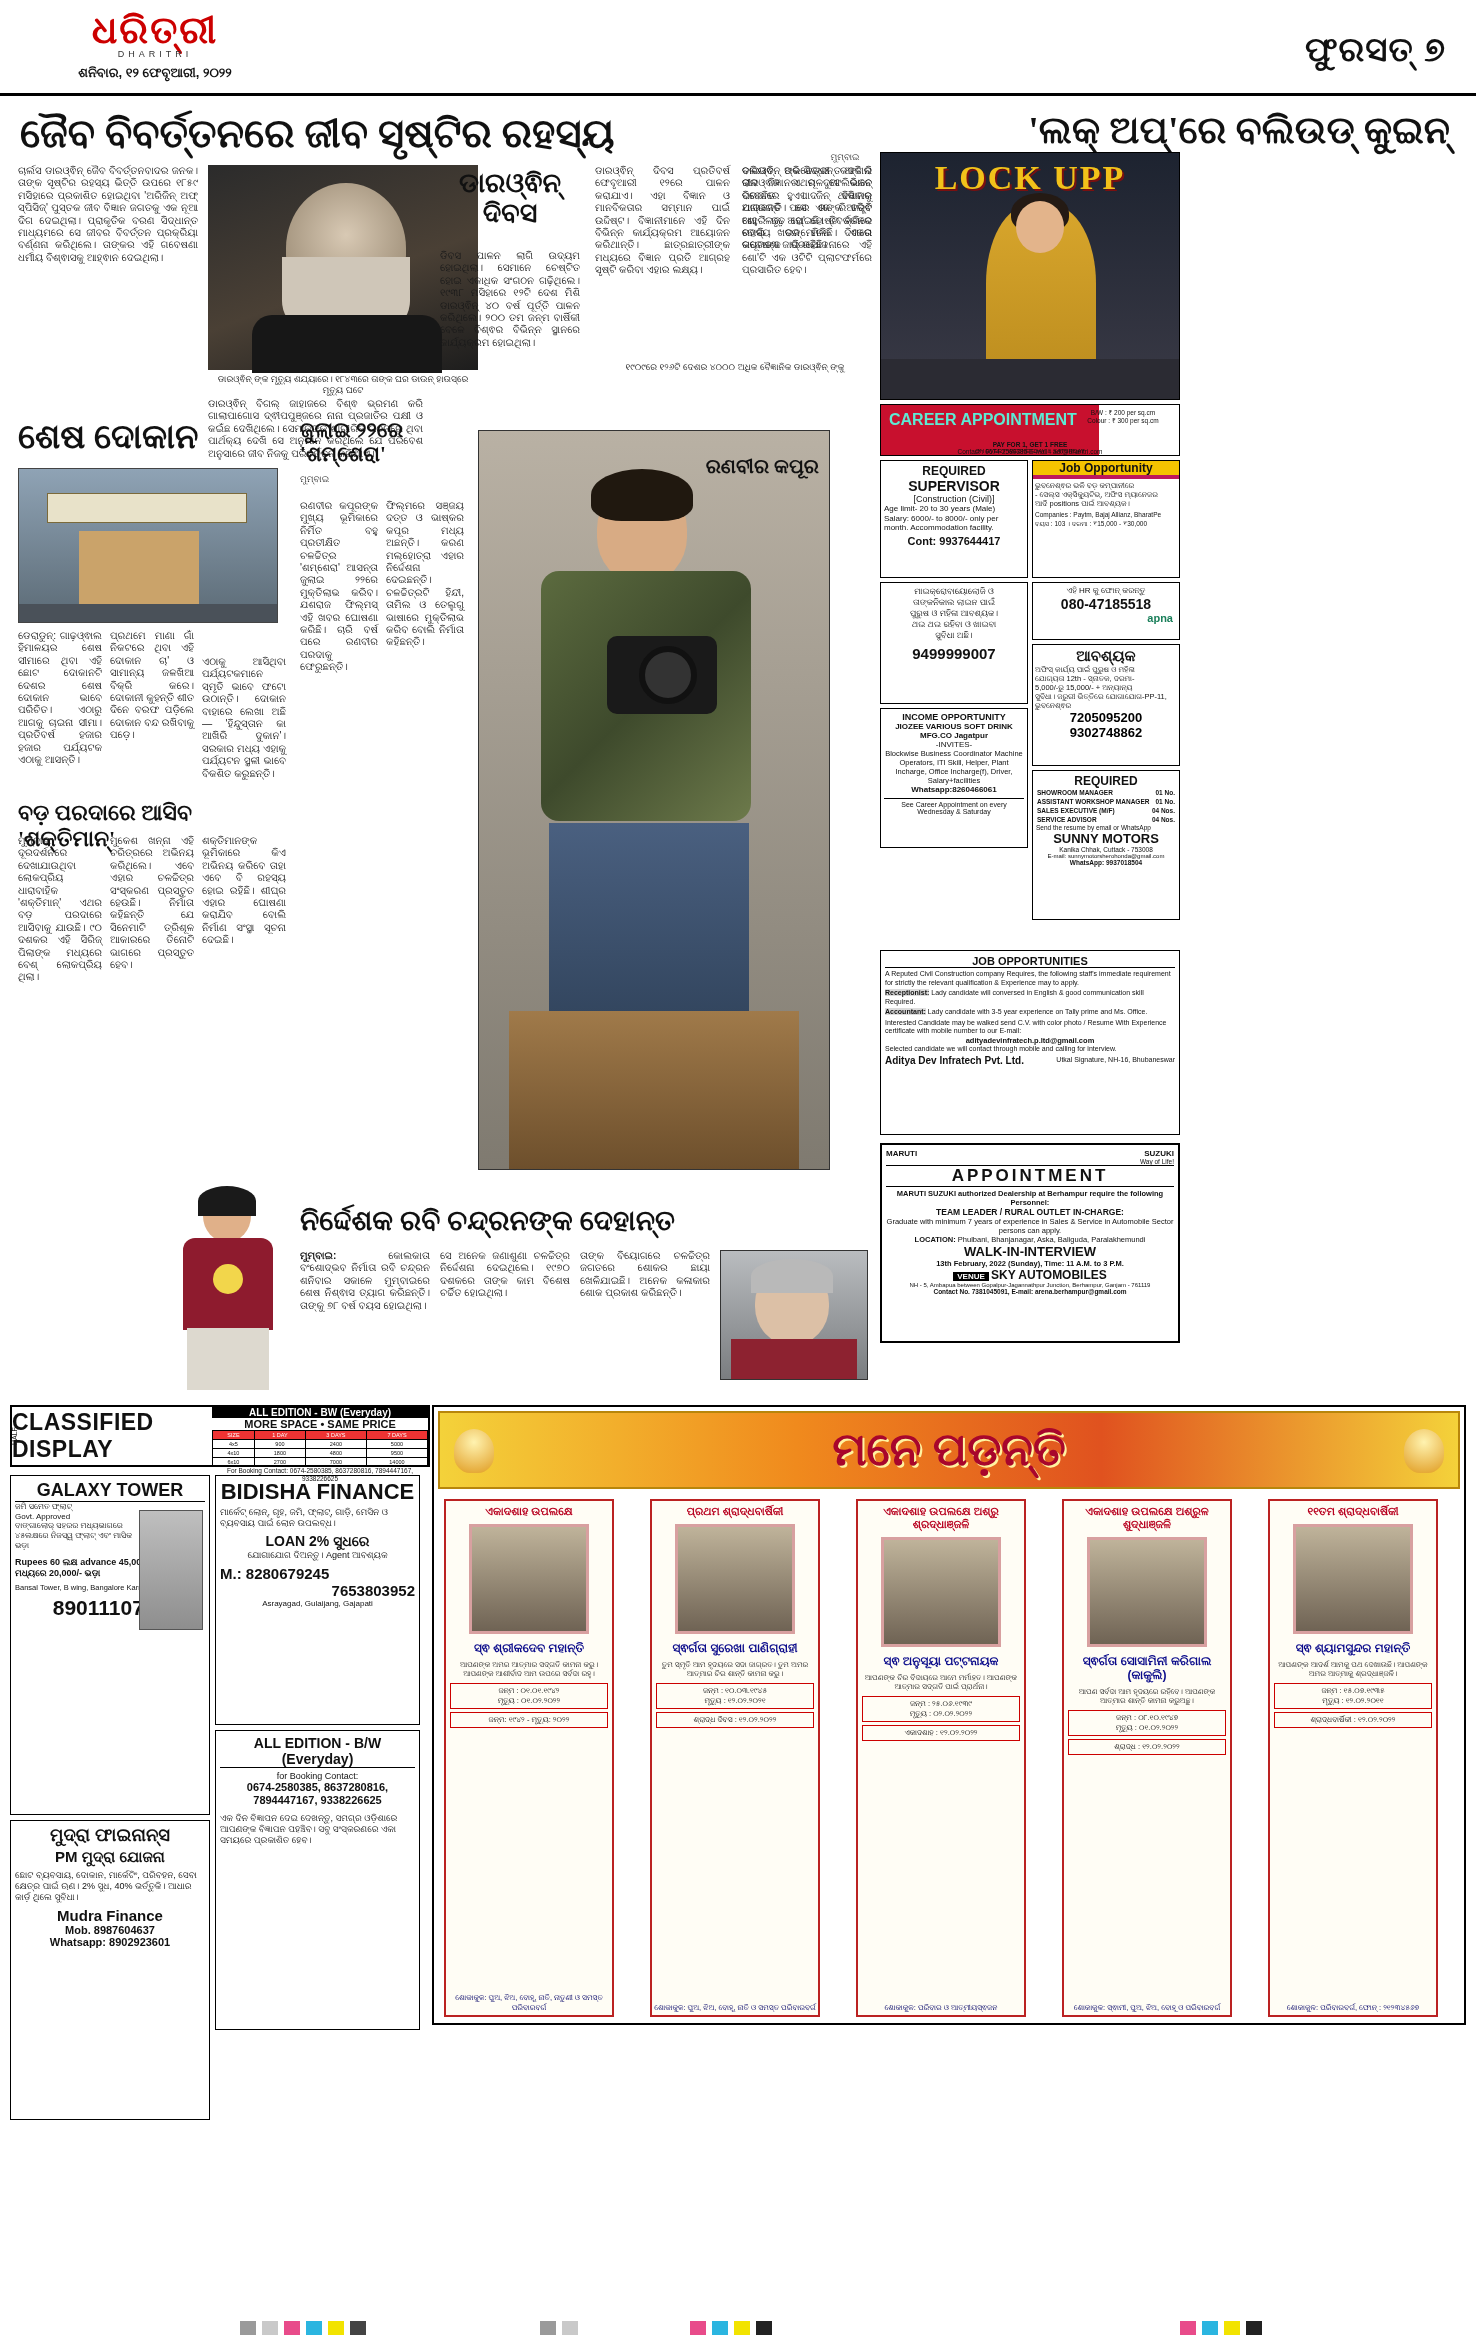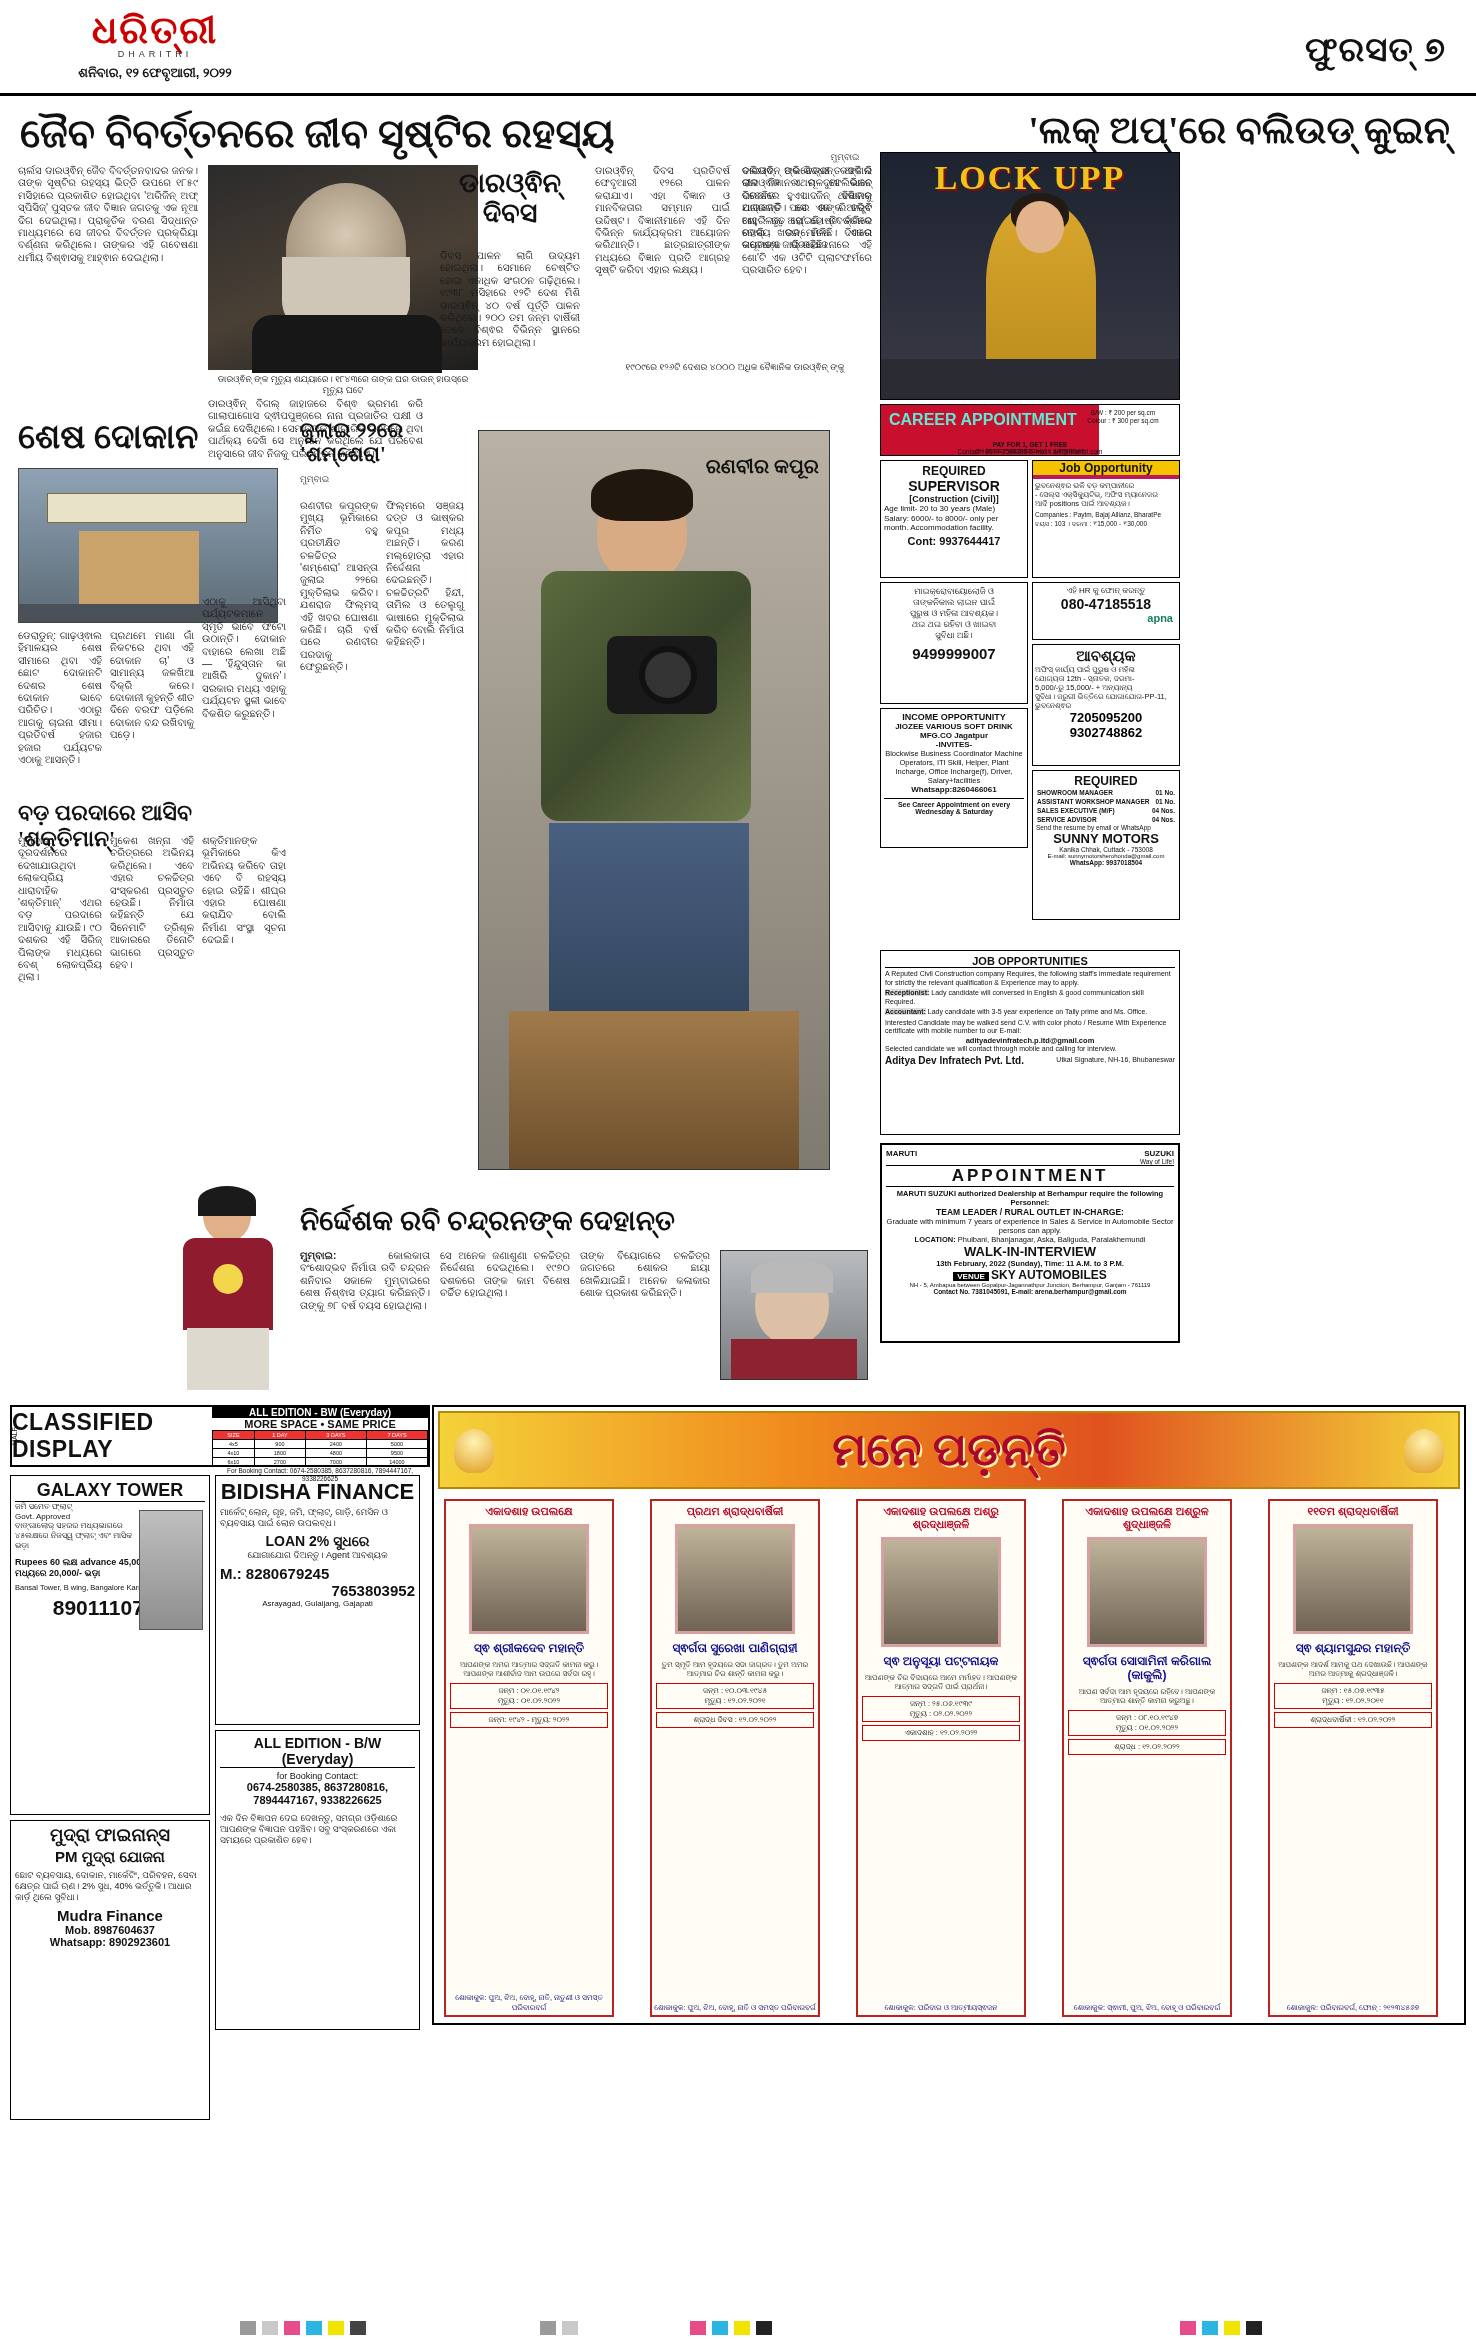--- a/index.html
+++ b/index.html
@@ -18,21 +18,21 @@
   .masthead { position:absolute; left:0; top:0; width:1476px; height:96px; border-bottom:3px solid #000; }
   .logo-block { position:absolute; left:40px; top:8px; width:230px; text-align:center; }
   .logo-word { font-family:"Liberation Serif", serif; font-size:38px; font-weight:bold; color:#c00; letter-spacing:2px; }
   .logo-sub { font-size:9px; letter-spacing:4px; color:#333; margin-top:-4px;}
   .logo-date { font-size:13px; color:#111; margin-top:6px; font-weight:bold;}
   .head-right { position:absolute; right:30px; top:30px; font-size:34px; font-weight:bold; letter-spacing:1px; }
 
   
   .hl { font-weight:bold; font-family:"Liberation Serif", serif; }
   .txt { font-size:10.2px; line-height:12.4px; text-align:justify; color:#1a1a1a; }
-  .center { text-align:center;font-weight:bold; }
+  .center { text-align:center; }
   .cap { font-size:9px; line-height:10.5px; text-align:center; padding-top:2px; }
 
   
   .story1-title { position:absolute; left:20px; top:110px; width:770px; font-size:40px; }
   .story2-title { position:absolute; left:810px; top:108px; width:640px; font-size:38px; text-align:right;}
   .byline { font-size:9px; color:#333; }
 
   .col-a { position:absolute; left:18px; top:165px; width:180px; }
   .darwin-photo { position:absolute; left:208px; top:165px; width:270px; height:205px;
      background:linear-gradient(160deg,#2b2b2b,#4a4035 55%,#1d1d1d); }
@@ -70,21 +70,21 @@
   .appointment { position:absolute; left:880px; top:1143px; width:300px; height:200px; border:2px solid #000; padding:4px; }
 
   
   .shesha-title { position:absolute; left:18px; top:418px; width:260px; font-size:34px; }
   .shop-photo { position:absolute; left:18px; top:468px; width:260px; height:155px;
      background:linear-gradient(180deg,#8fa3b5,#5b6a75); border:1px solid #444; overflow:hidden;}
   .shop-board { position:absolute; left:28px; top:24px; width:200px; height:30px; background:#e8e2c9; border:1px solid #7b6a3a; }
   .shop-door { position:absolute; left:60px; top:62px; width:120px; height:80px; background:#caa36a; }
   .col-f { position:absolute; left:18px; top:630px; width:84px; }
   .col-g { position:absolute; left:110px; top:630px; width:84px; }
-  .col-h { position:absolute; left:202px; top:596px; width:84px; }
+  .col-h { position:absolute; left:202px; top:656px; width:84px; }
 
   .bantu-title { position:absolute; left:18px; top:800px; width:270px; font-size:22px; }
   .col-i { position:absolute; left:18px; top:835px; width:84px; }
   .col-j { position:absolute; left:110px; top:835px; width:84px; }
   .col-k { position:absolute; left:202px; top:835px; width:84px; }
   .shakti { position:absolute; left:170px; top:1225px; width:130px; height:205px; }
 
   
   .july-title { position:absolute; left:300px; top:418px; width:180px; font-size:21px; line-height:24px; }
   .col-l { position:absolute; left:300px; top:490px; width:78px; }

